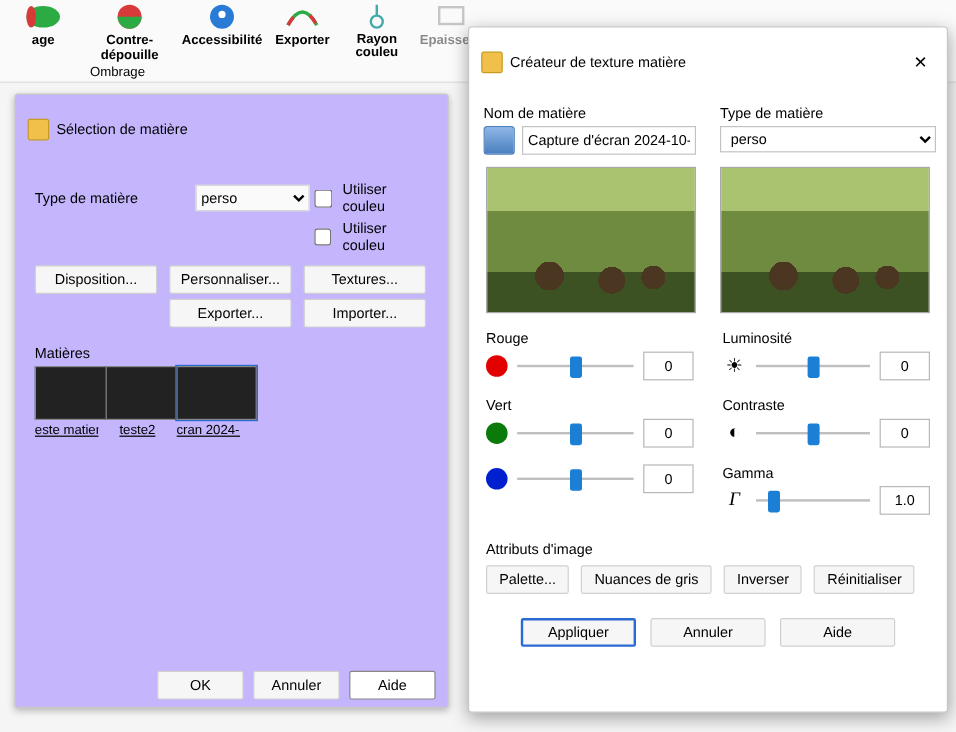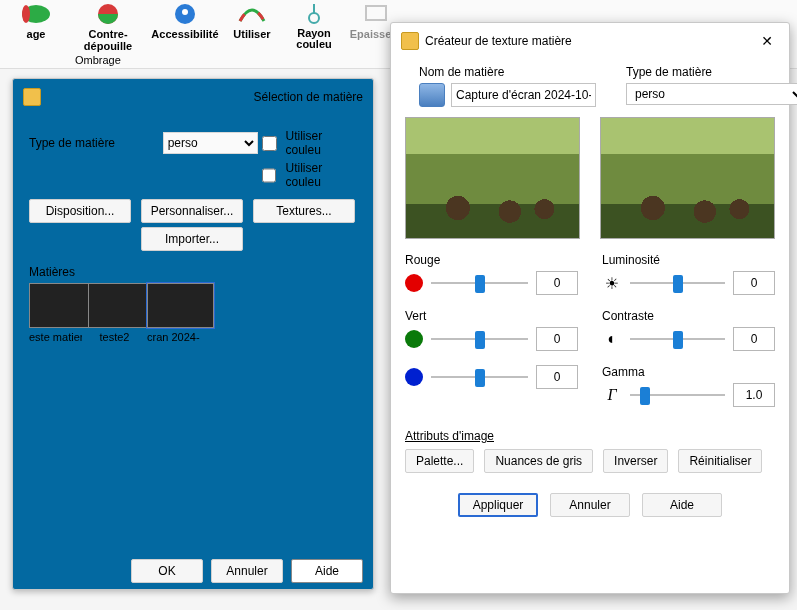--- a/index.html
+++ b/index.html
@@ -25,48 +25,47 @@
   .ribbon-item{display:flex;flex-direction:column;align-items:center;width:60px;font-size:11px;text-align:center;}
   .ribbon-icon{width:36px;height:28px;display:flex;align-items:center;justify-content:center;}
   .ribbon-label{line-height:12px;}
   .ribbon-group-caption{position:absolute;left:75px;bottom:2px;font-size:11px;}
 
   
   .dlg-mat{
     position:absolute;
     left:12px;top:78px;
     width:360px;height:510px;
-    background:#0369a1;
+    background:#c4b5fd;
     border:1px solid #c8c8c8;
     border-radius:3px;
     box-shadow:0 2px 6px rgba(0,0,0,0.25);
   }
   .dlg-title{
     display:flex;align-items:center;gap:6px;
-    padding:9px 10px;
+    padding:20px 10px;
     font-size:12px;
-    justify-content:space-between;
   }
   .title-icon{width:16px;height:16px;background:#f1c04b;border:1px solid #c89a20;border-radius:2px;}
   .dlg-body{padding:14px 16px;}
   .row{display:flex;align-items:center;margin-bottom:4px;}
   .row label{width:140px;}
   select.small{border:1px solid #d8d8d8;height:22px;width:100px;background:#fafafa;font-family:inherit;font-size:12px;}
   .chk{display:flex;align-items:center;gap:6px;margin-left:auto;}
   input[type=checkbox]{width:15px;height:15px;}
   .btn-row{margin-top:10px;display:flex;gap:10px;justify-content:flex-start;}
   .btn,.btn2{
     width:102px;height:24px;
     border:1px solid #d0d0d0;background:#f6f6f6;
     font-family:inherit;font-size:12px;
     border-radius:2px;
   }
   .matieres-label{margin-top:14px;}
   .thumbs{display:flex;gap:6px;margin-top:4px;}
-  .thumb{width:53px;}
+  .thumb{width:53px;text-decoration:underline;}
   .thumb .img{width:65px;height:43px;background:#222;border:1px solid #888;margin-bottom:3px;}
   .thumb .img.sel{outline:1px solid #2a6ad3;}
   .thumb-caption{font-size:11px;text-align:center;overflow:hidden;white-space:nowrap;}
   .forest{background:linear-gradient(#2b4319,#4c6a2f);}
   .deer{background:linear-gradient(#5e7636,#7b8c4e);}
   .dlg-footer{
     position:absolute;bottom:6px;right:10px;display:flex;gap:8px;
   }
   .dlg-footer .btn{width:72px;}
   .dlg-footer .btn.primary{background:#fff;border-color:#888;}
@@ -75,21 +74,21 @@
   .dlg-tex{
     position:absolute;
     left:390px;top:22px;
     width:398px;height:570px;
     background:#fff;
     border:1px solid #c8c8c8;
     border-radius:3px;
     box-shadow:0 4px 14px rgba(0,0,0,0.35);
   }
   .close-x{margin-left:auto;font-size:14px;padding:0 6px;cursor:pointer;}
-  .tex-row{display:flex;gap:30px;padding:6px 12px 0;margin-left:16px;}
+  .tex-row{display:flex;gap:20px;padding:6px 12px 0;}
   .col{flex:1;display:flex;flex-direction:column;}
   .col-label{margin-bottom:4px;}
   .lineinput{display:flex;align-items:center;gap:6px;}
   .file-icon{width:24px;height:22px;border:1px solid #4a7fbf;border-radius:3px;background:linear-gradient(#8fb7e6,#4a7fbf);}
   input.text,select.text{width:160px;height:22px;border:1px solid #c3c3c3;font-family:inherit;font-size:12px;padding:0 4px;background:#fff;}
   input.text{width:135px;}
   select.text{width:180px;}
 
   
   .previews{display:flex;gap:20px;padding:10px 14px 0;}
@@ -109,26 +108,26 @@
   .dot{width:18px;height:18px;border-radius:50%;}
   .dot.r{background:#e30000;}
   .dot.g{background:#0a7a0a;}
   .dot.b{background:#0020d0;}
   .sl-icon{width:20px;height:20px;display:flex;align-items:center;justify-content:center;font-size:16px;}
   .slider{position:relative;flex:1;height:18px;}
   .track{position:absolute;left:0;right:0;top:8px;height:2px;background:#bfbfbf;}
   .handle{position:absolute;top:1px;width:10px;height:18px;background:#1b7fd6;border-radius:2px;}
   .num{width:36px;height:20px;border:1px solid #b7b7b7;text-align:center;font-size:12px;background:#fff;}
 
-  .section-label{padding:0 14px;margin-top:4px;text-decoration:underline;}
+  .section-label{padding:0 14px;margin-top:4px;}
   .attr-btns{display:flex;gap:10px;padding:6px 14px;}
   .attr-btns .btn{width:auto;padding:0 10px;}
 
   .tex-footer{display:flex;gap:12px;justify-content:center;margin-top:14px;}
-  .tex-footer .btn{width:80px;}
+  .tex-footer .btn{width:96px;}
   .btn.default{border:2px solid #2a6ad3;}
 </style>
 </head>
 <body>
 
 <div class="ribbon">
   <div class="ribbon-items">
     <div class="ribbon-item">
       <div class="ribbon-icon">
         <svg width="32" height="22">
@@ -156,21 +155,21 @@
       </div>
       <div class="ribbon-label">Accessibilité</div>
     </div>
     <div class="ribbon-item">
       <div class="ribbon-icon">
         <svg width="30" height="22">
             <path d="M3 18 Q15 -4 27 18" fill="none" stroke="#2cab45" stroke-width="3"></path>
             <path d="M3 18 Q15 -4 27 18" fill="none" stroke="#d83a3a" stroke-width="3" stroke-dasharray="8 16"></path>
           </svg>
       </div>
-      <div class="ribbon-label">Utiliser</div>
+      <div class="ribbon-label">Exporter</div>
     </div>
     <div class="ribbon-item">
       <div class="ribbon-icon">
         <svg width="24" height="24">
             <circle cx="12" cy="16" r="5" fill="none" stroke="#4aa" stroke-width="2"></circle>
             <line x1="12" y1="2" x2="12" y2="11" stroke="#4aa" stroke-width="2"></line>
           </svg>
       </div>
       <div class="ribbon-label" style="line-height:11px">Rayon couleu</div>
     </div>
@@ -209,20 +208,21 @@
         <input type="checkbox" style="">
         <span>Utiliser couleu</span>
       </div>
     </div>
     <div class="btn-row">
       <button class="btn">Disposition...</button>
       <button class="btn">Personnaliser...</button>
       <button class="btn">Textures...</button>
     </div>
     <div class="btn-row" style="margin-top:4px;justify-content:flex-start;padding-left:112px">
+      <button class="btn">Exporter...</button>
       <button class="btn">Importer...</button>
     </div>
     <div class="matieres-label">Matières</div>
     <div class="thumbs">
       <div class="thumb">
         <div class="img forest"></div>
         <div class="thumb-caption">este matier</div>
       </div>
       <div class="thumb">
         <div class="img forest"></div>

